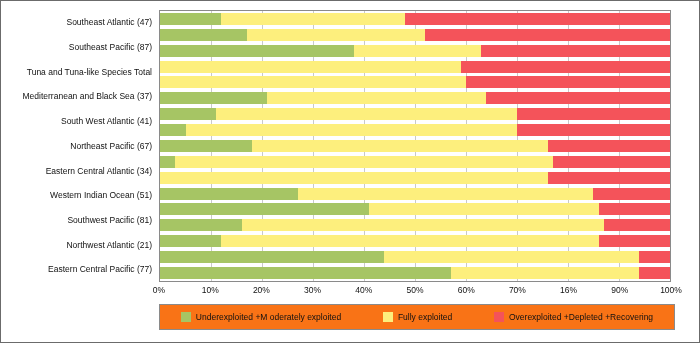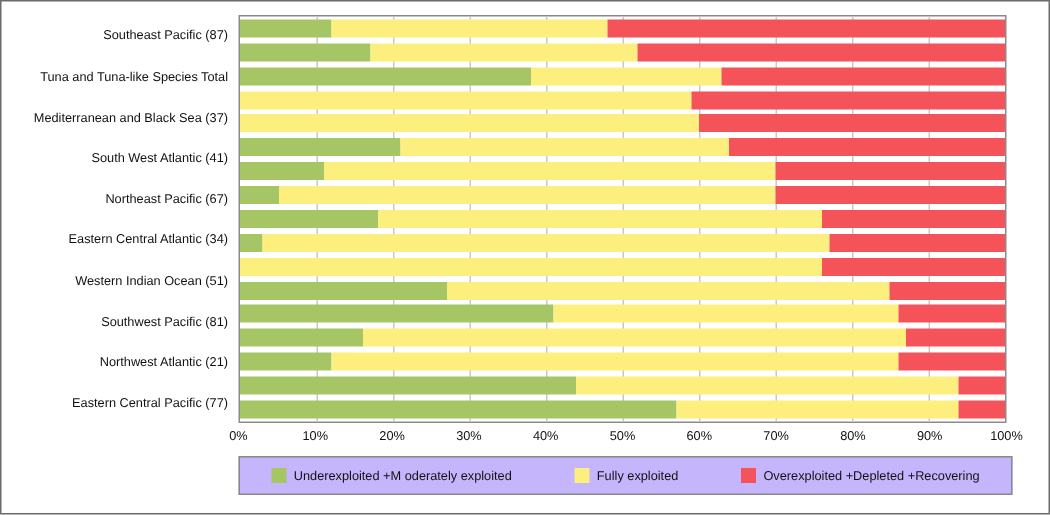--- a/index.html
+++ b/index.html
@@ -84,21 +84,21 @@
   
   .legend{
     position:absolute;
     left:158px;top:303px;
     width:516px;height:26px;
     box-sizing:border-box;
     border:1px solid #8a8a8a;
     display:flex;
     align-items:center;
     justify-content:space-around;
-    background:#c4b5fd;
+    background:#f97316;
   }
   .legend-item{
     display:flex;align-items:center;
     font-size:8.5px;color:#111;
     white-space:nowrap;
   }
   .swatch{
     width:10px;height:10px;
     margin-right:5px;
     display:inline-block;
@@ -106,20 +106,21 @@
   .swatch.c0{background:#a6c564;}
   .swatch.c1{background:#fdef7d;}
   .swatch.c2{background:#f4535a;}
 </style>
 </head>
 <body>
 
 <div id="frame">
 
   <div class="ylabels">
+      <div class="ylabel">Southeast Atlantic (47)</div>
       <div class="ylabel">Southeast Pacific (87)</div>
       <div class="ylabel">Tuna and Tuna-like Species Total</div>
       <div class="ylabel">Mediterranean and Black Sea (37)</div>
       <div class="ylabel">South West Atlantic (41)</div>
       <div class="ylabel">Northeast Pacific (67)</div>
       <div class="ylabel">Eastern Central Atlantic (34)</div>
       <div class="ylabel">Western Indian Ocean (51)</div>
       <div class="ylabel">Southwest Pacific (81)</div>
       <div class="ylabel">Northwest Atlantic (21)</div>
       <div class="ylabel">Eastern Central Pacific (77)</div>
@@ -259,21 +260,21 @@
 
   <div class="xlabels">
       <div class="xlabel" style="left: 0%;">0%</div>
       <div class="xlabel" style="left: 10%;">10%</div>
       <div class="xlabel" style="left: 20%;">20%</div>
       <div class="xlabel" style="left: 30%;">30%</div>
       <div class="xlabel" style="left: 40%;">40%</div>
       <div class="xlabel" style="left: 50%;">50%</div>
       <div class="xlabel" style="left: 60%;">60%</div>
       <div class="xlabel" style="left: 70%;">70%</div>
-      <div class="xlabel" style="left: 80%;">80%</div>
+      <div class="xlabel" style="left: 80%;">16%</div>
       <div class="xlabel" style="left: 90%;">90%</div>
       <div class="xlabel" style="left: 100%; text-align: center;">100%</div>
     </div>
 
   <div class="legend">
       <div class="legend-item">
         <span class="swatch c0"></span>
         <span>Underexploited +M oderately exploited</span>
       </div>
       <div class="legend-item">

